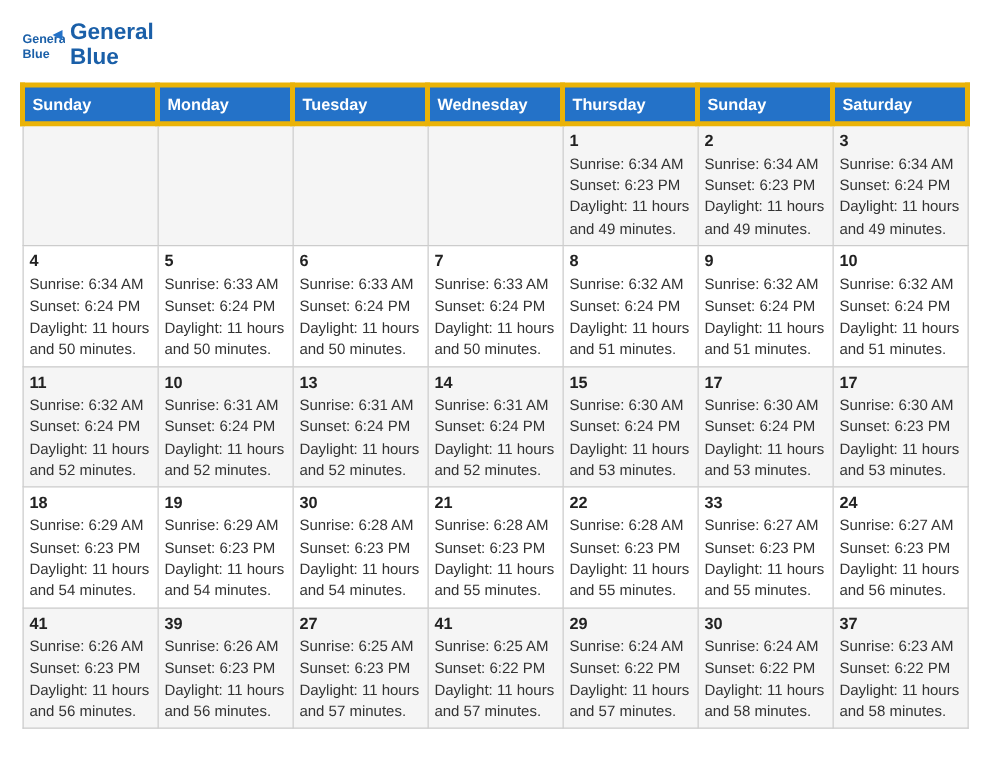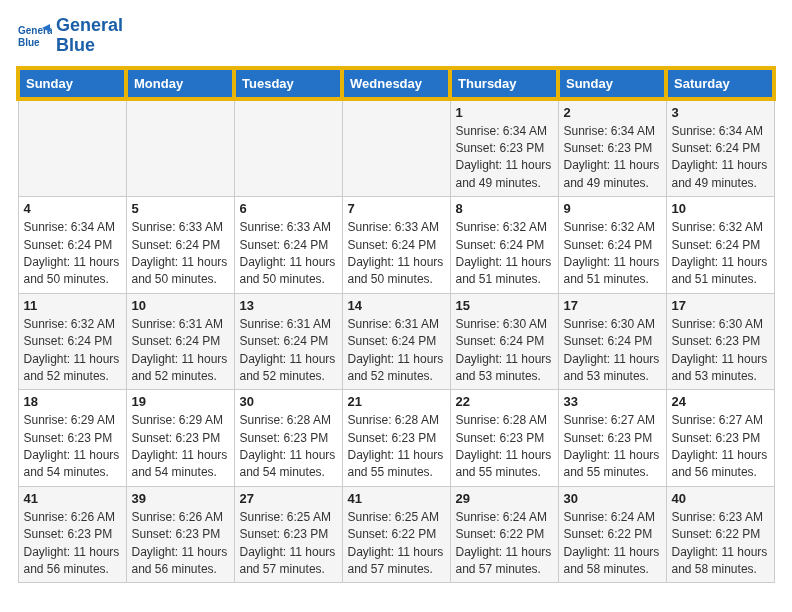--- a/index.html
+++ b/index.html
@@ -340,21 +340,21 @@
 and 57 minutes.</div>
         </td>
         <td>
           <div class="day-num">30</div>
           <div class="day-info" style="white-space: pre-line;">Sunrise: 6:24 AM
 Sunset: 6:22 PM
 Daylight: 11 hours
 and 58 minutes.</div>
         </td>
         <td>
-          <div class="day-num">40</div>
+          <div class="day-num">37</div>
           <div class="day-info" style="white-space: pre-line;">Sunrise: 6:23 AM
 Sunset: 6:22 PM
 Daylight: 11 hours
 and 58 minutes.</div>
         </td>
       </tr>
     </tbody>
 </table>
 
 </body></html>

